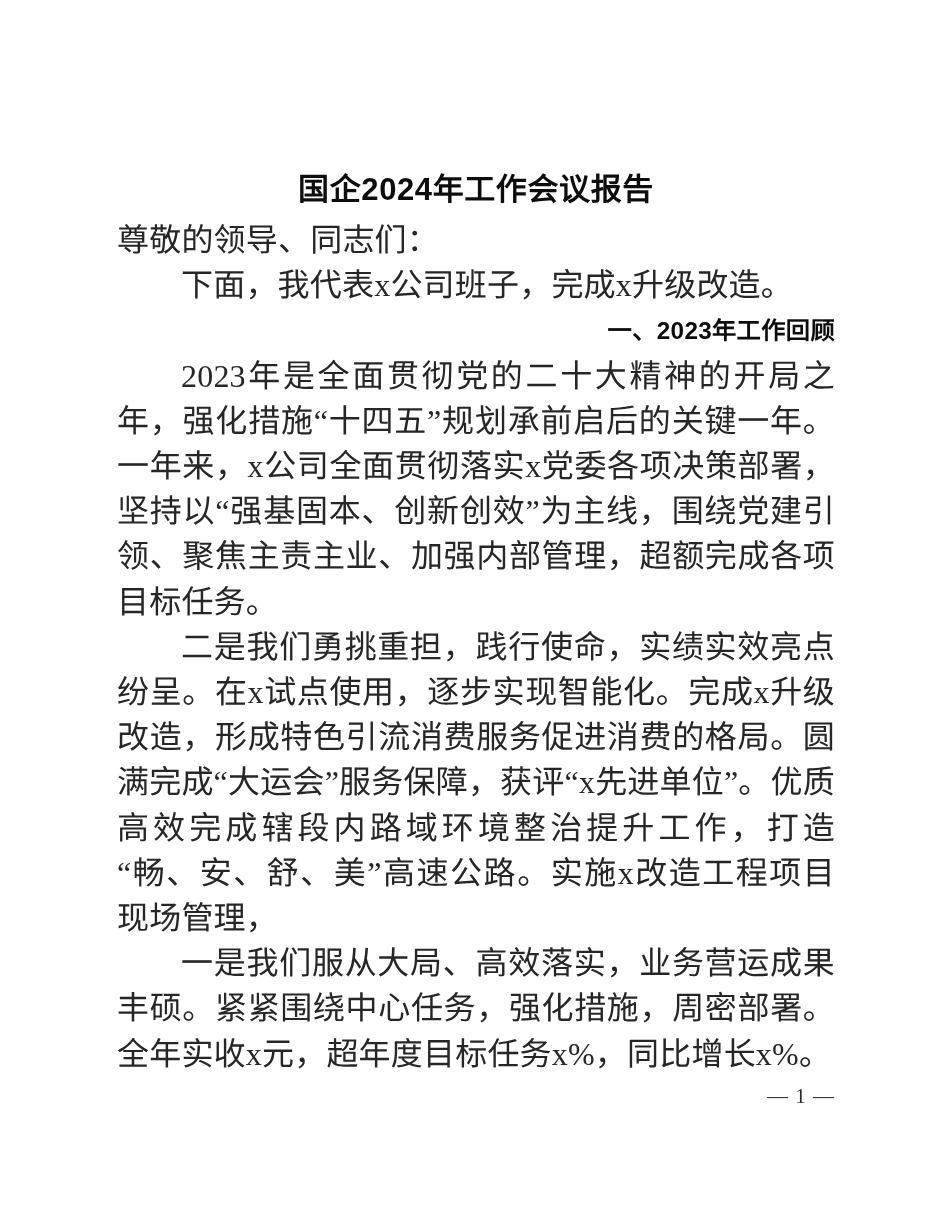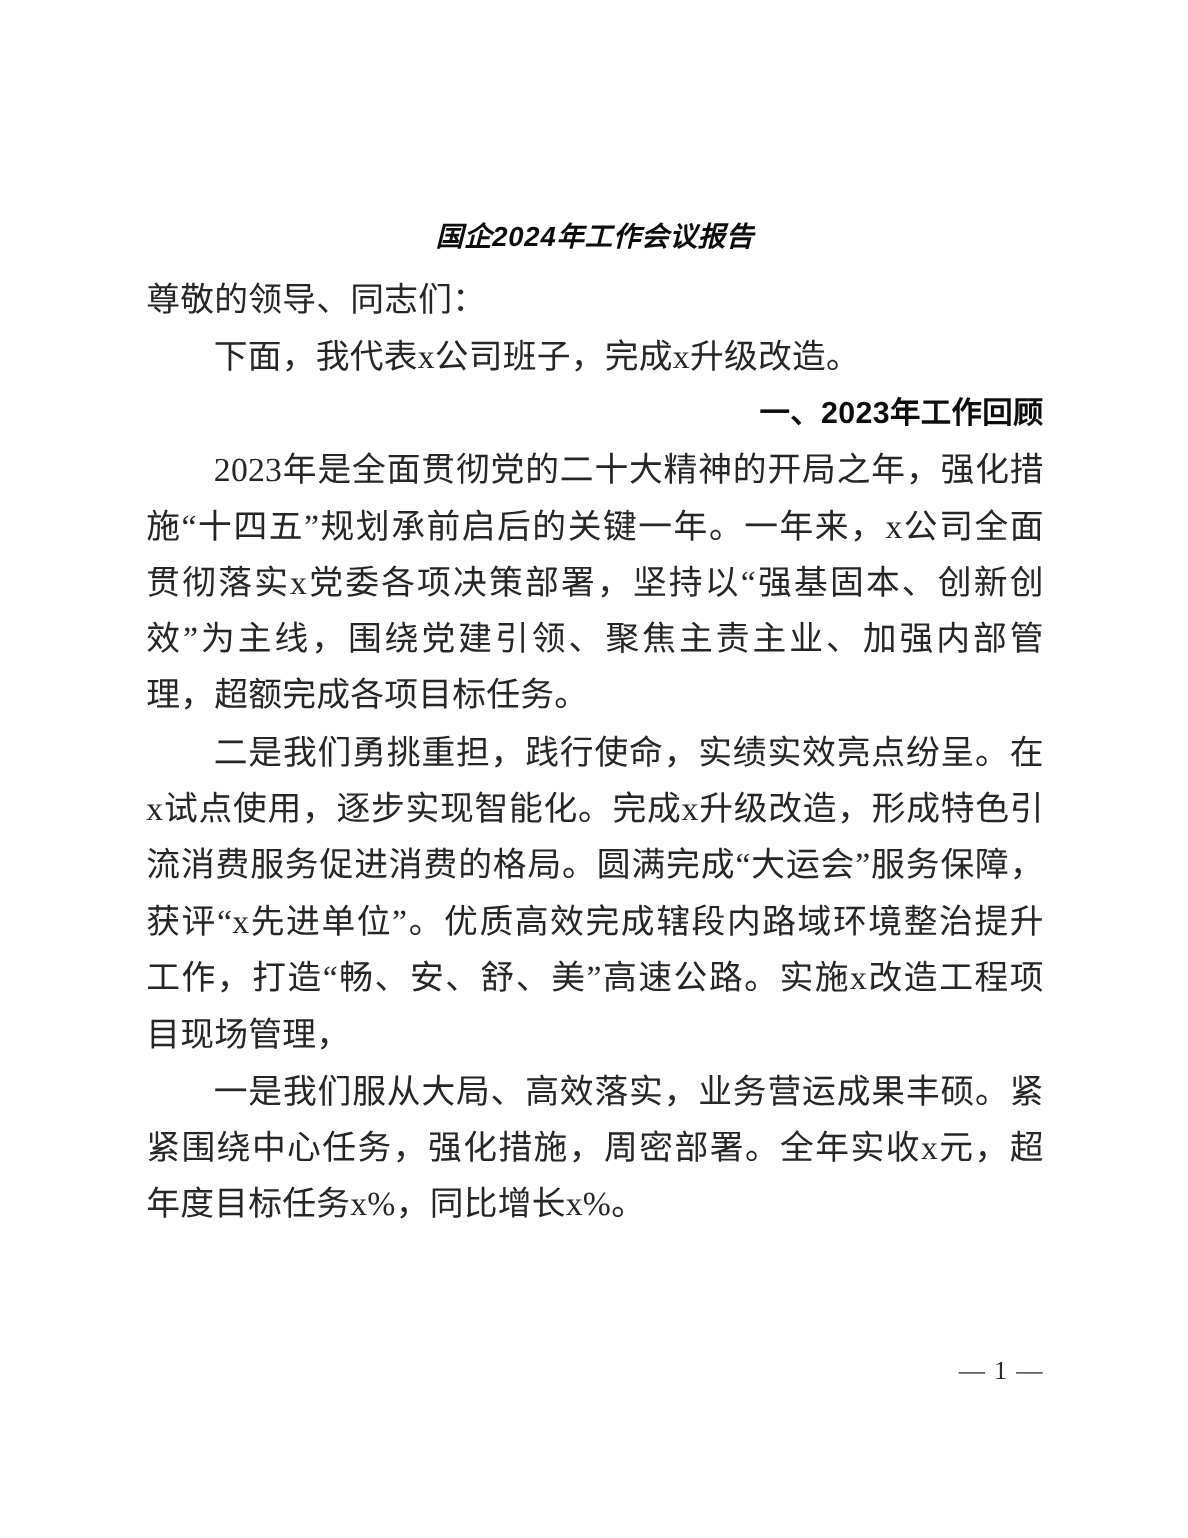--- a/index.html
+++ b/index.html
@@ -22,33 +22,32 @@
   .content {
     position: absolute;
     left: 117px;
     top: 168px;
     width: 718px;
   }
 
   .doc-title {
     font-family: "Liberation Sans", "DejaVu Sans", sans-serif;
     font-weight: bold;
-    font-size: 22px;
+    font-size: 31px;
     line-height: 44px;
     text-align: center;
     color: #0d0d0d;
     letter-spacing: 0.6px;
     margin: 0 0 6px 0;
     white-space: nowrap;
-    font-style: italic;
   }
 
   .para {
     font-family: "Liberation Serif", "DejaVu Serif", serif;
-    font-size: 27px;
+    font-size: 32px;
     line-height: 45.2px;
     color: #262626;
     text-align: justify;
     text-align-last: left;
     text-justify: inter-ideograph;
     margin: 0;
     letter-spacing: 0.2px;
     word-break: break-all;
   }
 

